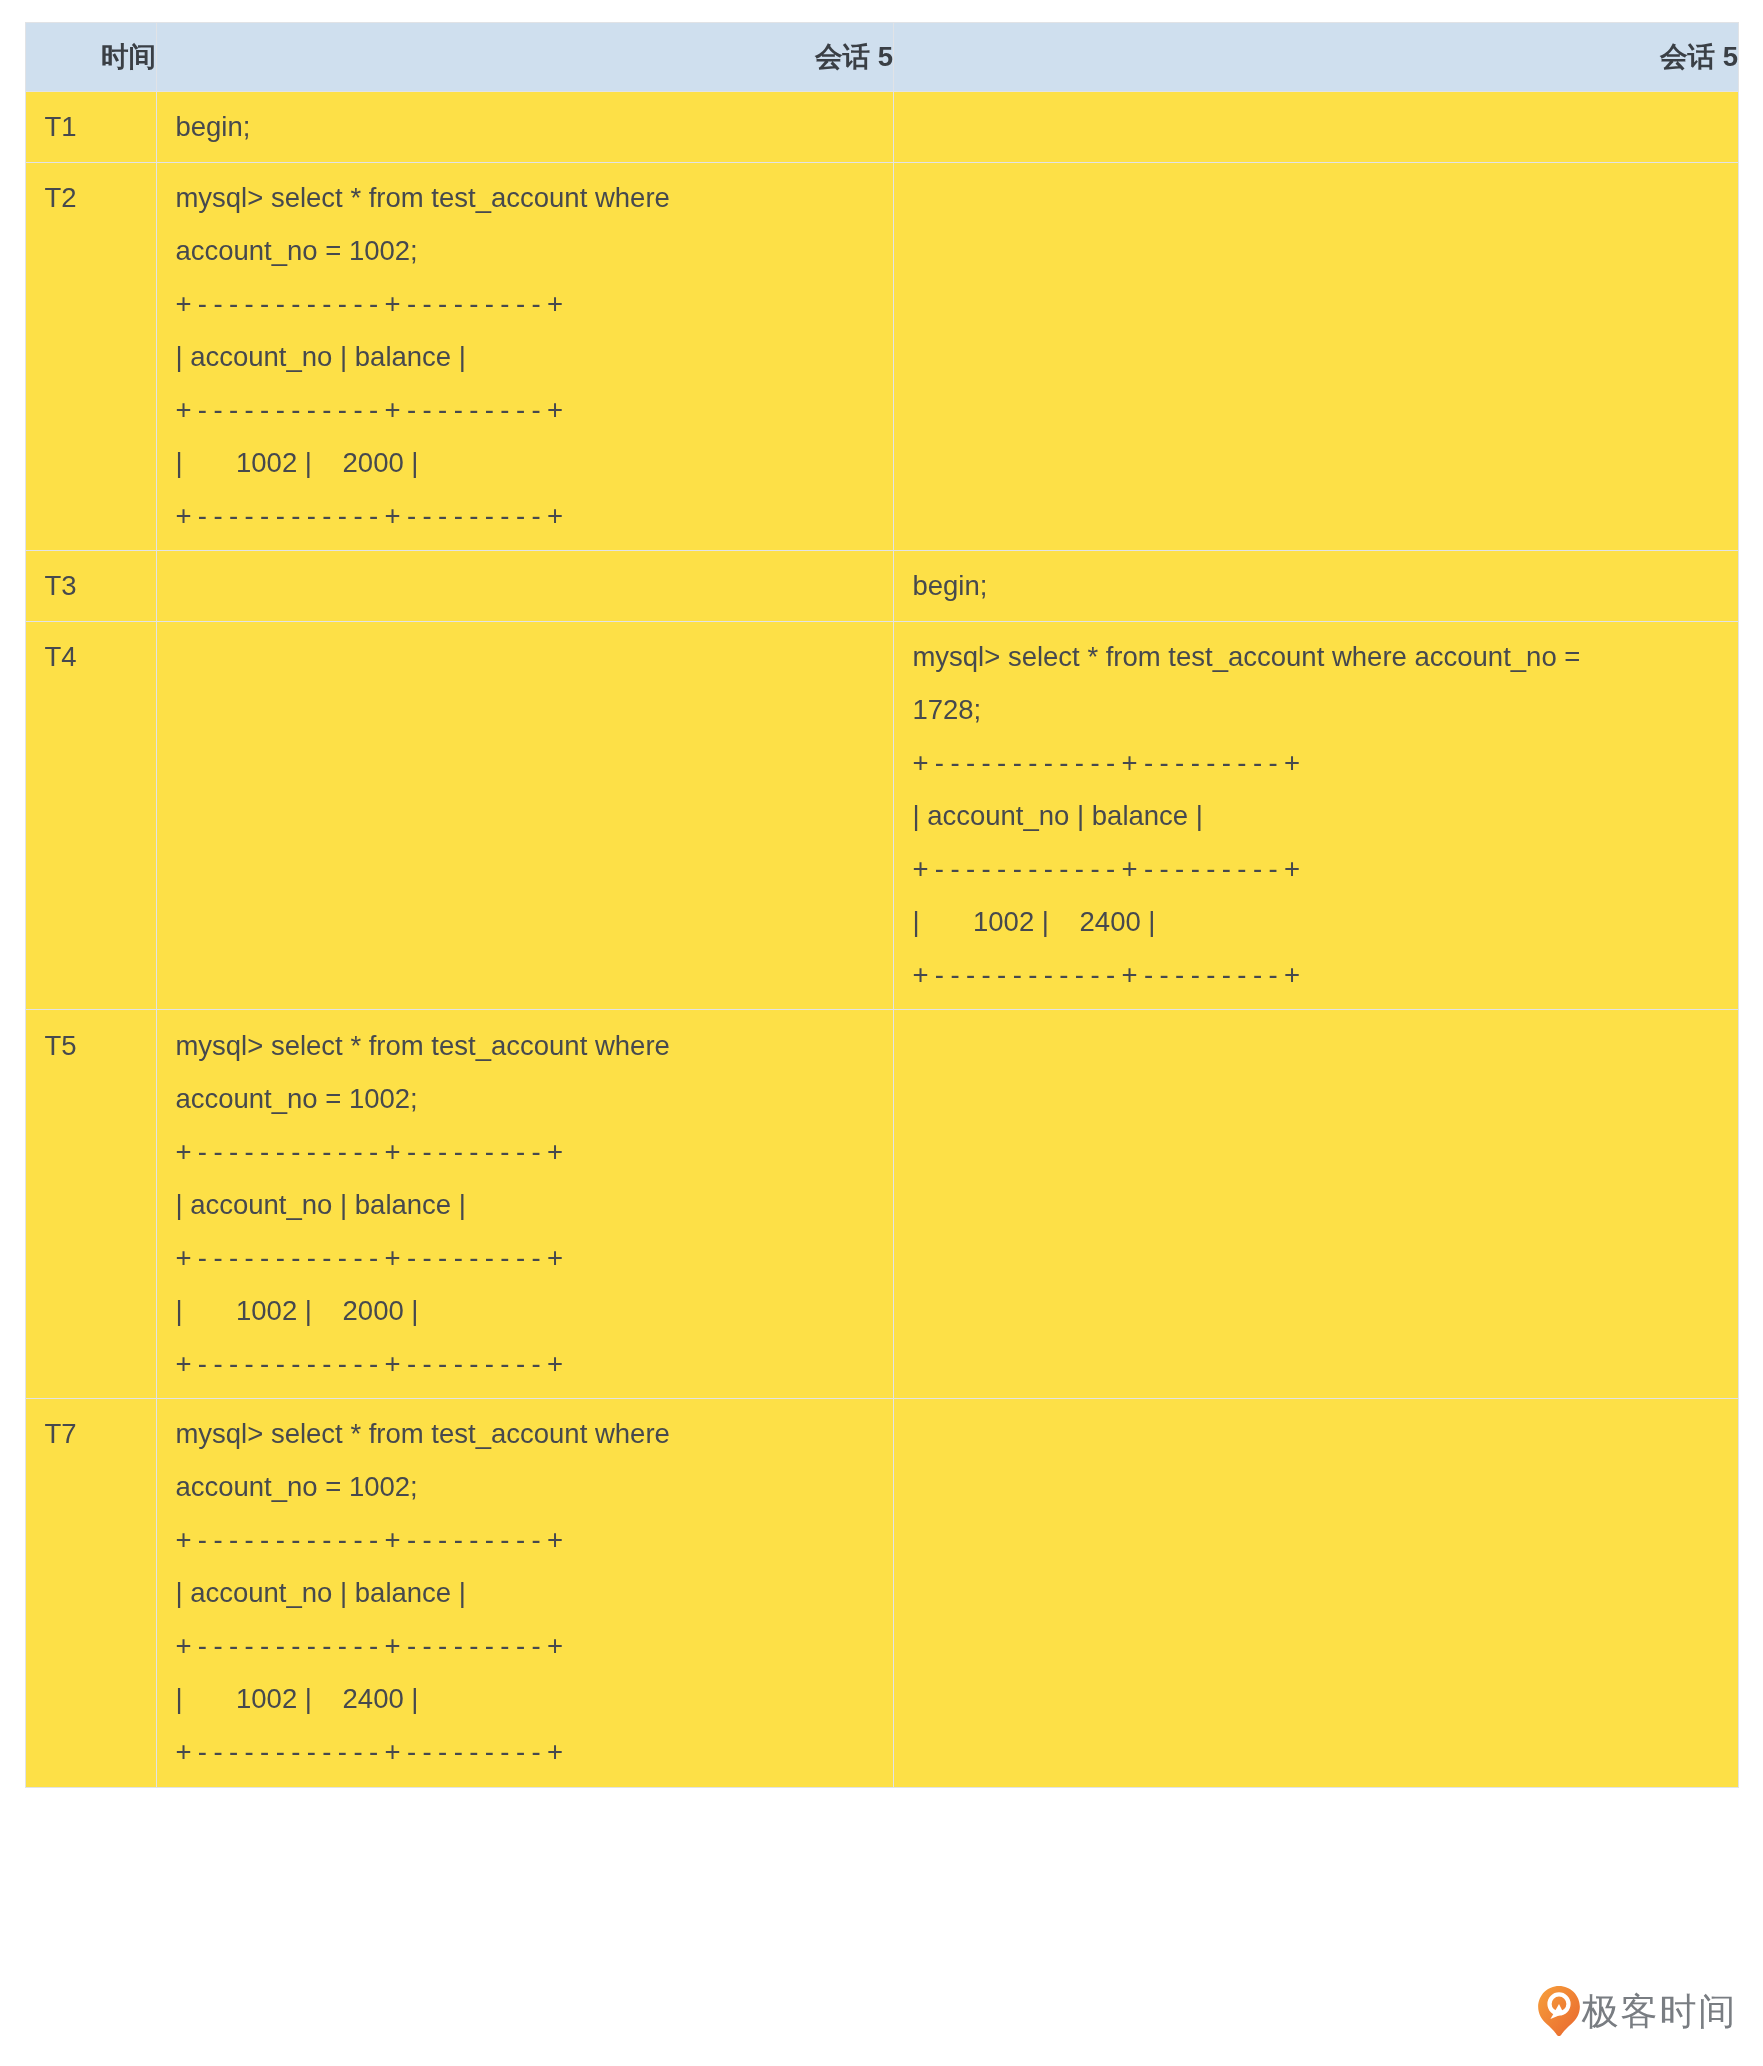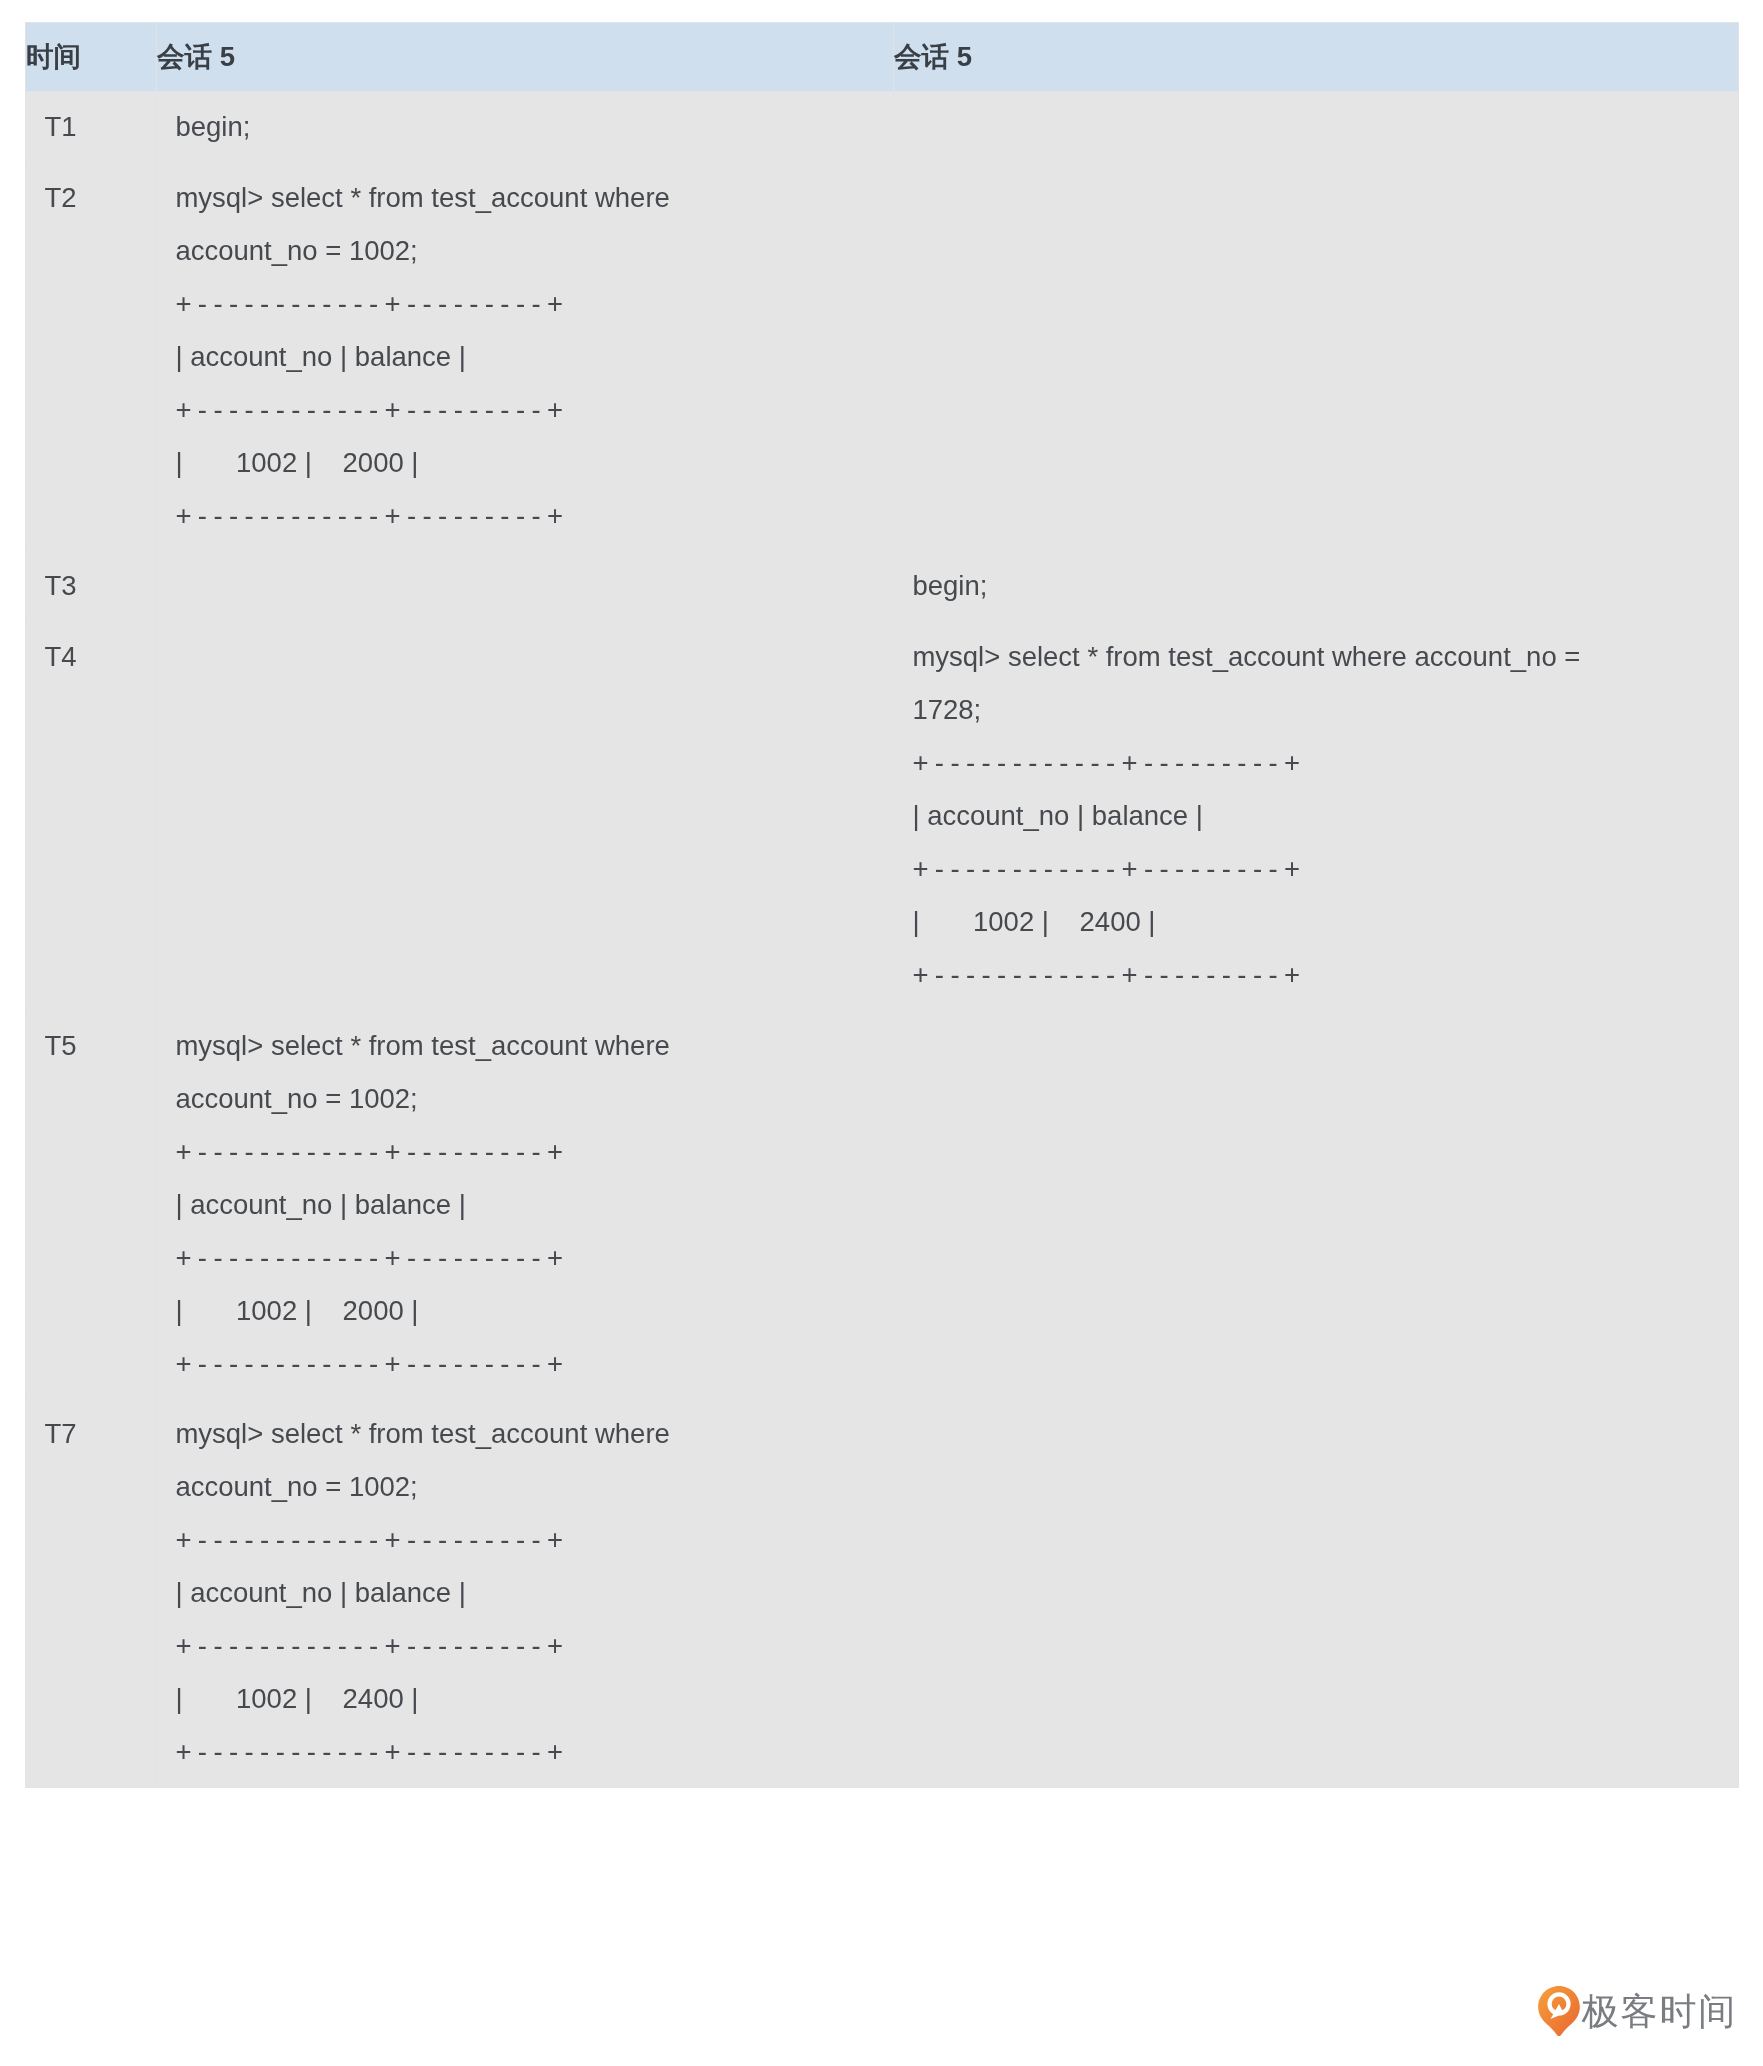--- a/index.html
+++ b/index.html
@@ -23,29 +23,29 @@
   .doc-table th, .doc-table td {
     border: 0.9px solid #e1e3e6;
     vertical-align: top;
   }
   .doc-table th {
     height: 69px;
     background: #cfdfee;
     color: #3a3f45;
     font-size: 27.5px;
     font-weight: 600;
-    text-align: left;
+    text-align: right;
     vertical-align: middle;
   }
   .doc-table td {
     padding: 8.3px 18.4px;
     color: #46494e;
     font-size: 27.5px;
     line-height: 53px;
-    background: #e5e5e5;
+    background: #fde047;
   }
   .cell .line {
     white-space: pre-wrap;
     min-height: 53px;
   }
   
   .cell .line.sep {
     letter-spacing: 6.4px;
   }
   .brand {

